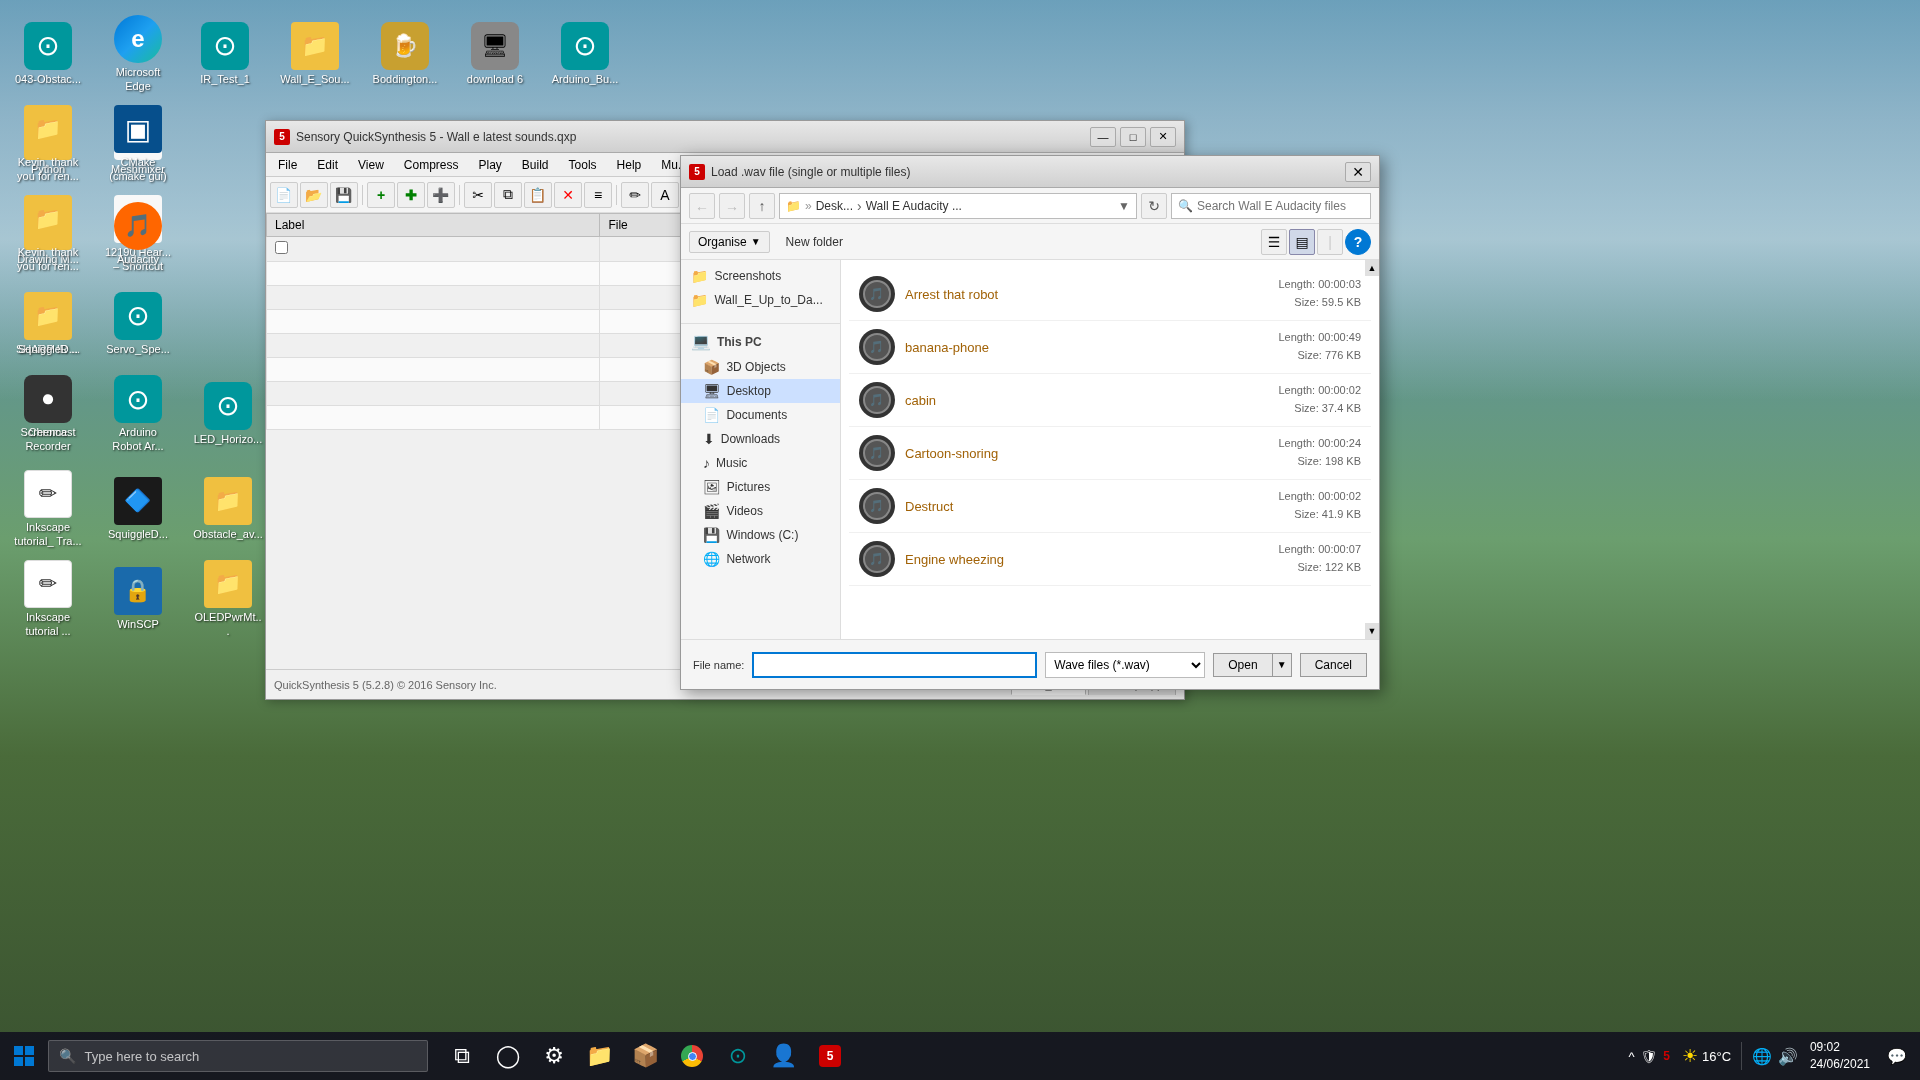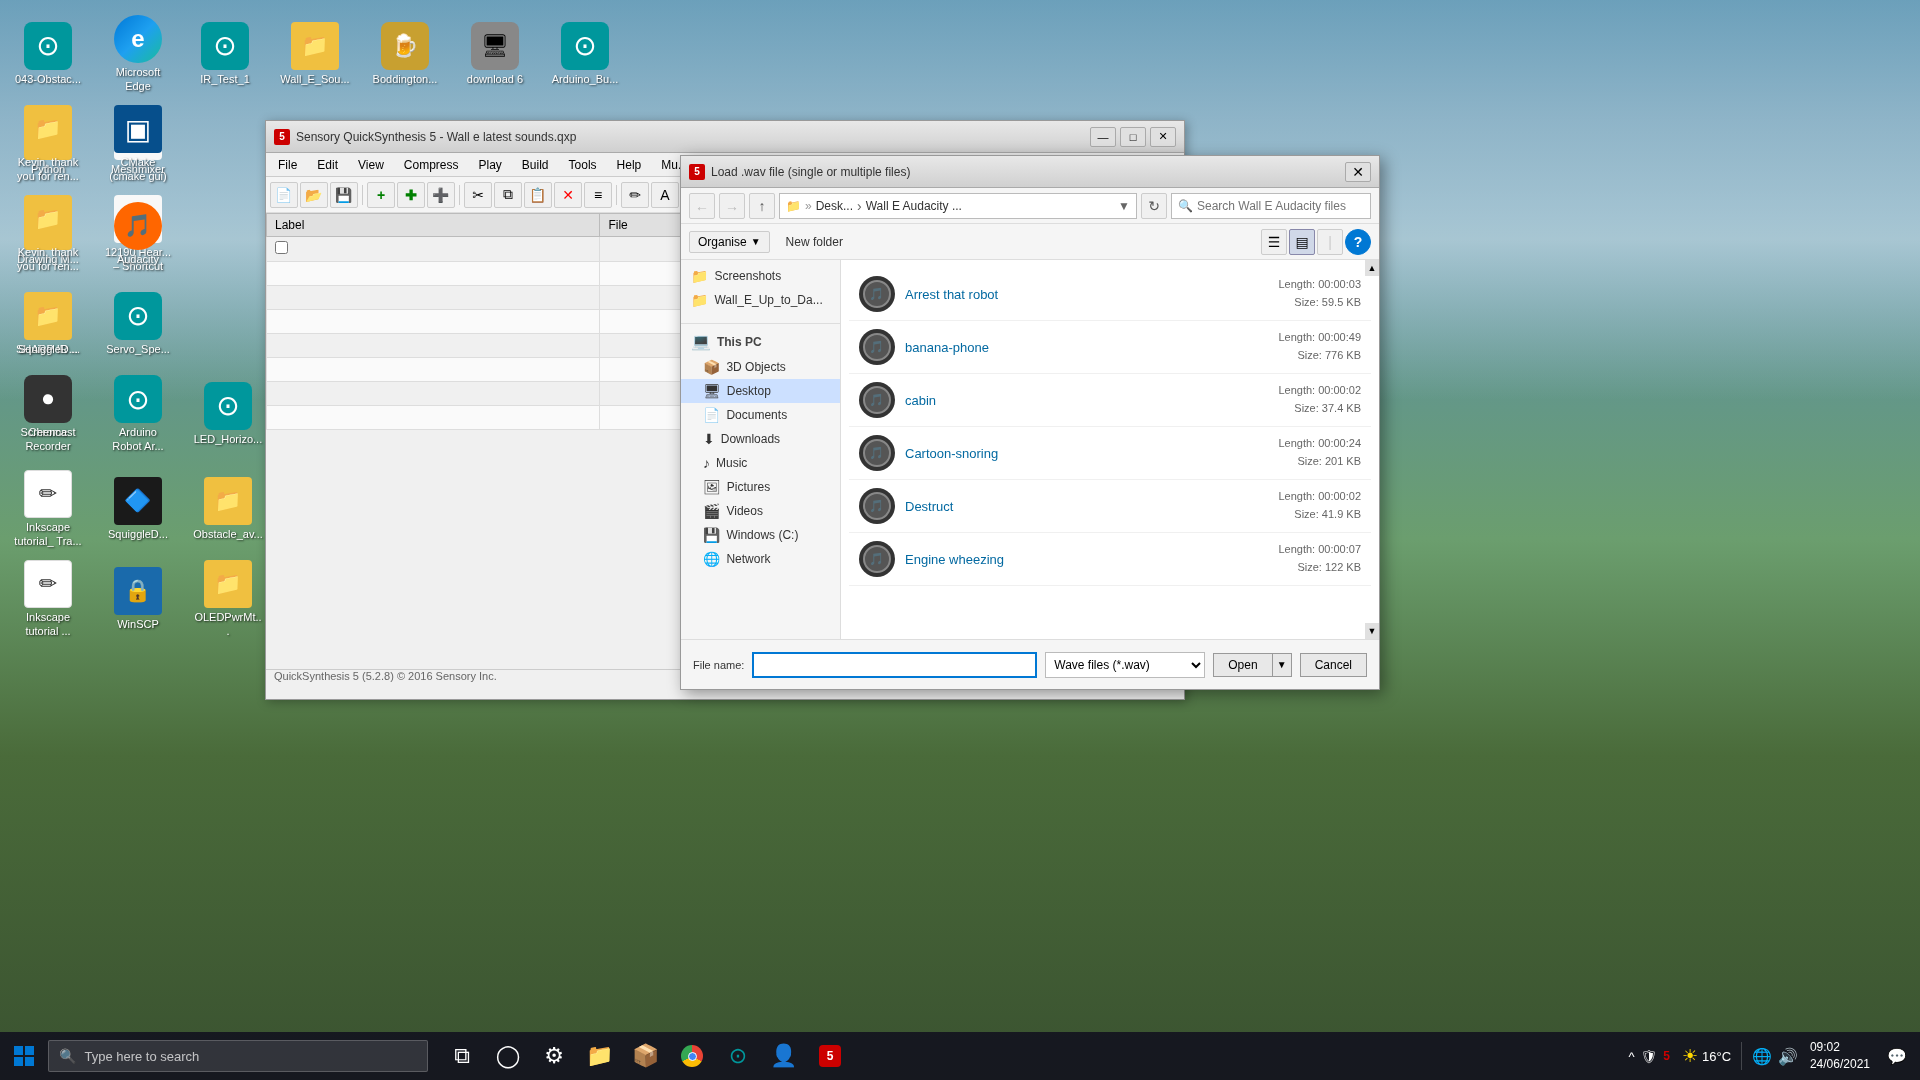--- a/index.html
+++ b/index.html
@@ -100,21 +100,21 @@
       background: #e0e0e0; border: 1px solid #bbb; padding: 4px 8px;
       text-align: left; font-size: 12px; font-weight: normal;
     }
     .qs-table td {
       border: 1px solid #ddd; padding: 4px 8px; height: 24px;
     }
     .qs-table tr:nth-child(even) { background: #fafafa; }
     
     .qs-statusbar {
       height: 30px; background: #f0f0f0; border-top: 1px solid #ccc;
-      display: flex; align-items: flex-start; padding: 0 8px;
+      display: flex; align-items: center; padding: 0 8px;
       font-size: 11px; color: #666;
       justify-content: space-between;
     }
     .qs-tabs {
       display: flex; gap: 2px;
     }
     .qs-tab {
       padding: 3px 12px; background: #e0e0e0; border: 1px solid #bbb;
       border-bottom: none; cursor: pointer; font-size: 11px; border-radius: 3px 3px 0 0;
     }
@@ -233,21 +233,21 @@
     .file-item {
       display: flex; align-items: center; gap: 10px;
       padding: 8px 10px; border-bottom: 1px solid #f0f0f0;
       cursor: pointer;
     }
     .file-icon {
       width: 36px; height: 36px; background: #333; border-radius: 50%;
       display: flex; align-items: center; justify-content: center; color: white; font-size: 16px;
       flex-shrink: 0;
     }
-    .file-name { font-size: 13px; color: #0369a1; flex: 1; }
+    .file-name { font-size: 13px; color: #a16207; flex: 1; }
     .file-meta { font-size: 11px; color: #666; text-align: right; line-height: 1.6; }
     
     
     .dialog-filelist::-webkit-scrollbar { width: 14px; }
     .dialog-filelist::-webkit-scrollbar-track { background: #f0f0f0; }
     .dialog-filelist::-webkit-scrollbar-thumb { background: #c0c0c0; border: 3px solid #f0f0f0; border-radius: 7px; }
     .dialog-sidebar::-webkit-scrollbar { width: 8px; }
     .dialog-sidebar::-webkit-scrollbar-track { background: #f0f0f0; }
     .dialog-sidebar::-webkit-scrollbar-thumb { background: #c0c0c0; border-radius: 4px; }
     
@@ -740,21 +740,21 @@
           </div>
         </div>
 
         <div class="file-item">
           <div class="file-icon">
             <div style="width:28px;height:28px;border-radius:50%;background:#555;border:2px solid #888;display:flex;align-items:center;justify-content:center;font-size:12px;">🎵</div>
           </div>
           <div class="file-name">Cartoon-snoring</div>
           <div class="file-meta">
             <div>Length: 00:00:24</div>
-            <div>Size: 201 KB</div>
+            <div>Size: 198 KB</div>
           </div>
         </div>
 
         <div class="file-item">
           <div class="file-icon">
             <div style="width:28px;height:28px;border-radius:50%;background:#555;border:2px solid #888;display:flex;align-items:center;justify-content:center;font-size:12px;">🎵</div>
           </div>
           <div class="file-name">Destruct</div>
           <div class="file-meta">
             <div>Length: 00:00:02</div>

